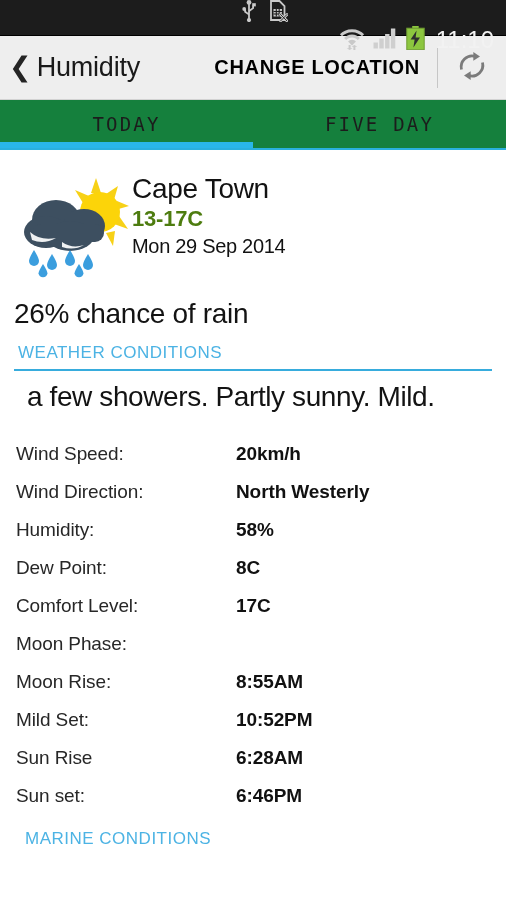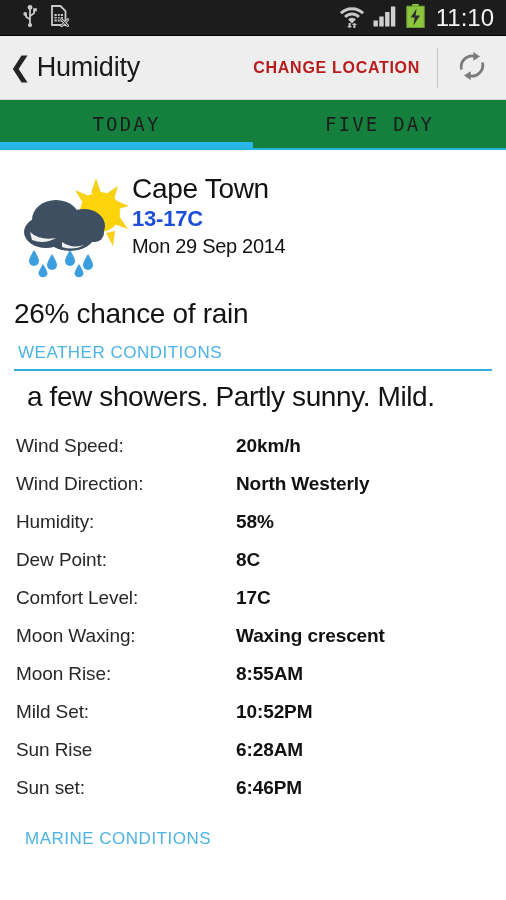--- a/index.html
+++ b/index.html
@@ -11,20 +11,21 @@
   }
   .phone { position: relative; width: 506px; height: 900px; background: #fff; }
 
   
   .statusbar {
     position: relative;
     height: 36px; width: 100%;
     background: #1c1c1c;
     display: flex; align-items: center;
     border-bottom: 1px solid #000;
+    flex-direction: column;
   }
   .sb-left { display: flex; align-items: center; gap: 12px; padding-left: 22px; }
   .sb-right { display: flex; align-items: center; gap: 8px; margin-left: auto; padding-right: 12px; }
   .sb-clock {
     color: #f2f2f2; font-size: 24px; font-weight: 400;
     letter-spacing: 0px; line-height: 1; padding-left: 3px;
     font-family: "Liberation Sans", sans-serif;
   }
   .sb-icon { display: block; }
 
@@ -36,21 +37,21 @@
     border-bottom: 1px solid #d2d2d2;
   }
   .back-area { display: flex; align-items: center; padding-left: 9px; cursor: pointer; }
   .back-chevron {
     color: #242424; font-size: 27px; line-height: 1;
     padding-right: 5px; font-weight: 300;
   }
   .app-title { color: #1a1a1a; font-size: 27px; font-weight: 400; letter-spacing: -0.2px; }
   .ab-right { margin-left: auto; display: flex; align-items: center; height: 100%; }
   .change-location {
-    color: #b91c1c; font-size: 16px; font-weight: 700;
+    color: #000000; font-size: 20px; font-weight: 700;
     letter-spacing: 0.7px; padding: 0 17px; cursor: pointer; white-space: nowrap;
   }
   .ab-divider { width: 1px; height: 40px; background: #c6c6c6; }
   .refresh-btn {
     width: 68px; height: 100%;
     display: flex; align-items: center; justify-content: center; cursor: pointer;
   }
 
   
   .tabbar {
@@ -71,41 +72,41 @@
   }
   .tab-underline { width: 100%; height: 2px; background: #2ab0dd; }
 
   
   .content { padding: 0; position: relative; }
 
   .hero { display: flex; align-items: flex-start; padding: 16px 0 0 0; }
   .hero-icon { width: 132px; min-width: 132px; padding-left: 18px; padding-top: 8px; }
   .hero-text { padding-top: 6px; }
   .city { font-size: 28px; color: #121212; font-weight: 400; line-height: 1.18; letter-spacing: -0.3px; }
-  .temp-range { font-size: 22px; color: #1d4ed8; font-weight: 700; line-height: 1.3; letter-spacing: -0.2px; }
+  .temp-range { font-size: 22px; color: #4d7c0f; font-weight: 700; line-height: 1.3; letter-spacing: -0.2px; }
   .date { font-size: 20px; color: #121212; font-weight: 400; line-height: 1.2; letter-spacing: -0.3px; }
 
   .rain-chance {
     font-size: 28px; color: #131313; font-weight: 400;
     padding: 16px 0 0 14px; letter-spacing: -0.3px;
   }
 
   .section-header {
     color: #4cb3e4; font-size: 17px; font-weight: 400;
     letter-spacing: 0.5px; padding: 13px 0 6px 18px;
   }
   .section-rule { height: 2px; background: #37acdd; margin: 0 14px 0 14px; }
 
   .condition-desc {
     font-size: 28px; color: #131313; font-weight: 400;
     padding: 10px 0 0 27px; letter-spacing: -0.4px; white-space: nowrap;
   }
 
   .detail-list { padding: 14px 0 0 0; }
-  .detail-row { display: flex; align-items: center; height: 38px; }
+  .detail-row { display: flex; align-items: flex-end; height: 38px; }
   .detail-label {
     width: 236px; min-width: 236px; padding-left: 16px;
     font-size: 19px; color: #272727; font-weight: 400; letter-spacing: -0.1px;
   }
   .detail-value {
     font-size: 19px; color: #111111; font-weight: 700; letter-spacing: -0.1px;
   }
 
   .section-header-bottom {
     color: #4cb3e4; font-size: 17px; font-weight: 400;
@@ -288,22 +289,21 @@
       </div>
       <div class="detail-row">
         <span class="detail-label">Dew Point:</span>
         <span class="detail-value">8C</span>
       </div>
       <div class="detail-row">
         <span class="detail-label">Comfort Level:</span>
         <span class="detail-value">17C</span>
       </div>
       <div class="detail-row">
-        <span class="detail-label">Moon Waxing:</span>
-        <span class="detail-value">Waxing crescent</span>
+        <span class="detail-label">Moon Phase:</span>
       </div>
       <div class="detail-row">
         <span class="detail-label">Moon Rise:</span>
         <span class="detail-value">8:55AM</span>
       </div>
       <div class="detail-row">
         <span class="detail-label">Mild Set:</span>
         <span class="detail-value">10:52PM</span>
       </div>
       <div class="detail-row">

